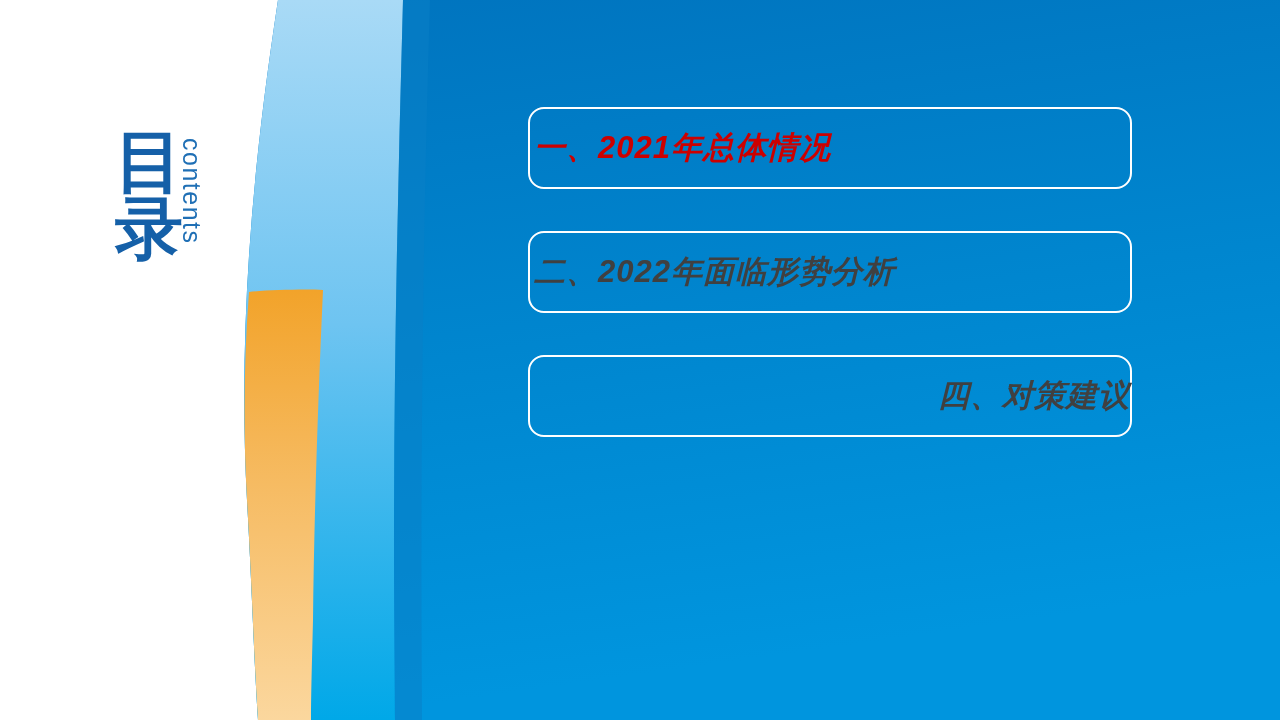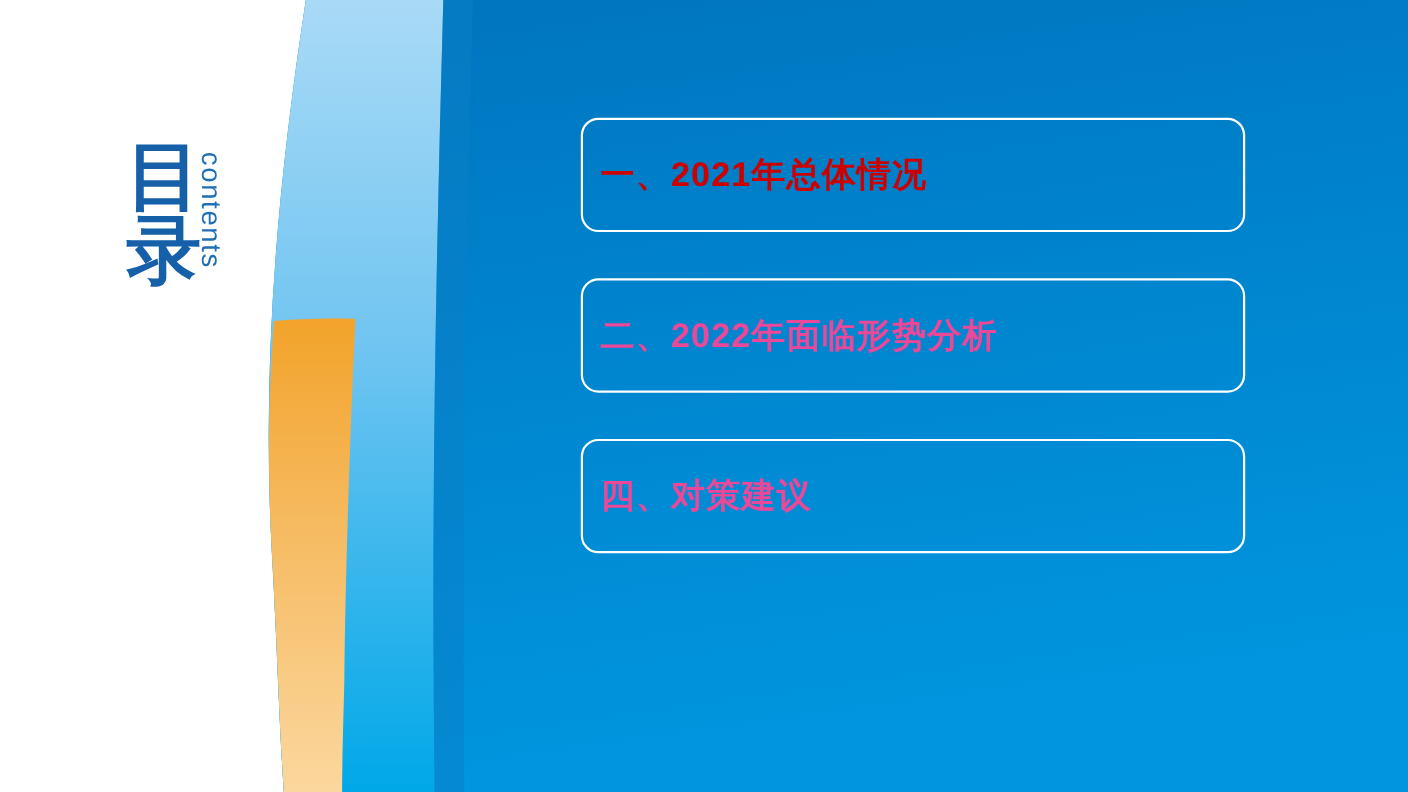--- a/index.html
+++ b/index.html
@@ -65,35 +65,36 @@
   .agenda {
     position: absolute;
     left: 528px;
     top: 107px;
     width: 604px;
   }
   .agenda-item {
     position: relative;
     box-sizing: border-box;
     width: 604px;
-    height: 104px;
+    height: 82px;
     border: 2px solid #ffffff;
     border-radius: 16px;
     display: flex;
     align-items: center;
-    padding-left: 16px;
+    padding-left: 4px;
     margin-bottom: 42px;
+    font-style: italic;
   }
-  .agenda-item:last-child { margin-bottom: 12px; }
+  .agenda-item:last-child { margin-bottom: 12px; justify-content: flex-end; }
 
   .agenda-text {
     font-size: 31px;
     font-weight: bold;
     letter-spacing: 1px;
-    color: #ec4899;
+    color: #404040;
     white-space: nowrap;
   }
   .agenda-item.active .agenda-text {
     color: #cc0000;
   }
 </style>
 </head>
 <body>
 
 <div id="slide">

